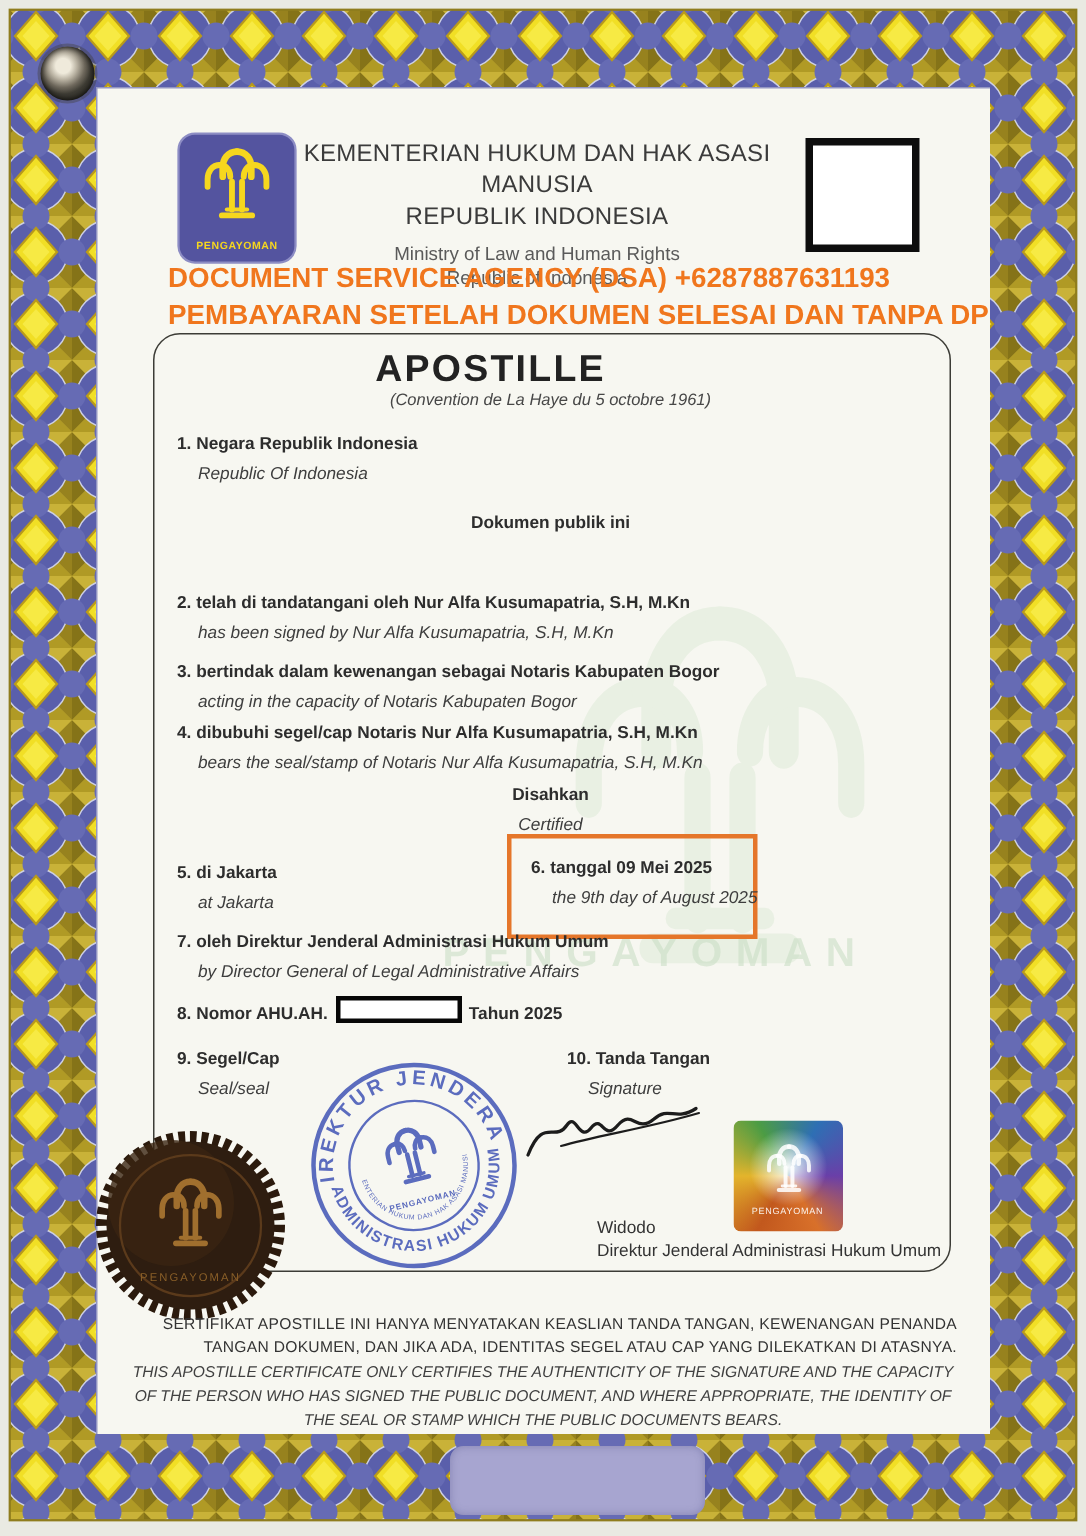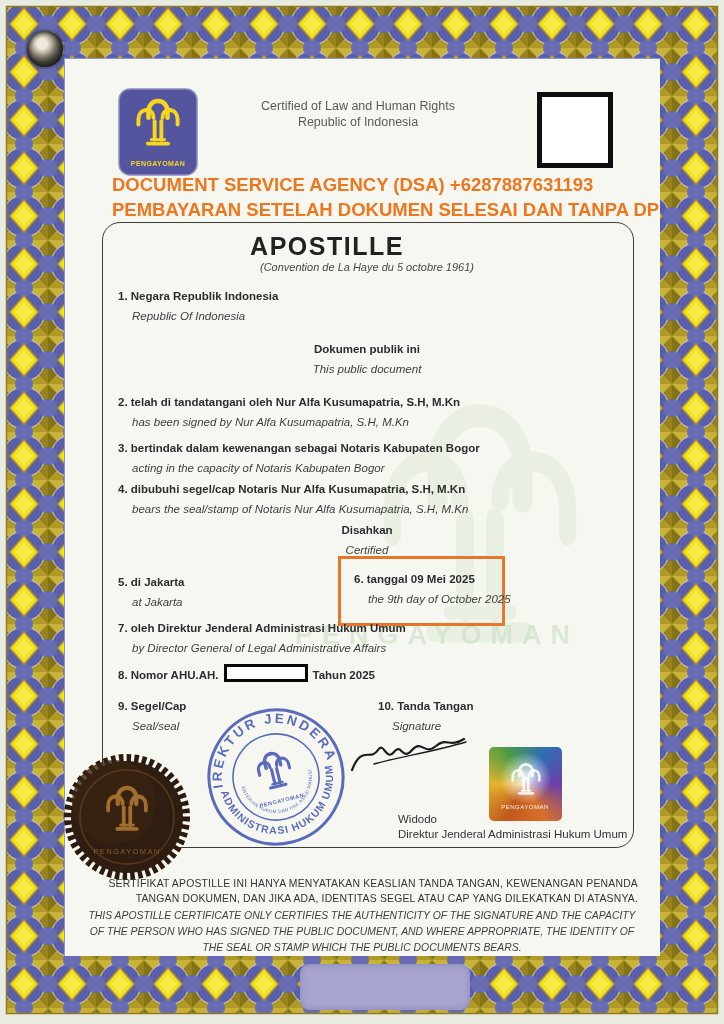--- a/index.html
+++ b/index.html
@@ -114,42 +114,43 @@
 </svg>
 <div class="abs wm-text" style="left:295px;top:620px">PENGAYOMAN</div>
 
 <svg class="abs" style="left:118px;top:88px" width="80" height="88" viewBox="0 0 80 88">
   <rect x="1" y="1" width="78" height="86" rx="11" fill="#54549f" stroke="#8d8dc4" stroke-width="1.5"></rect>
   <use href="#tree" x="12" y="5" width="56" height="62" style="color:#f6d71e"></use>
   <text x="40" y="78" text-anchor="middle" fill="#f6d71e" font-size="7" font-weight="bold" letter-spacing=".4">PENGAYOMAN</text>
 </svg>
 
 <div class="abs" style="left:196px;top:92px;width:324px">
-  <div class="ministry-en">Certified of Law and Human Rights</div>
+  <div class="ministry-id">KEMENTERIAN HUKUM DAN HAK ASASI MANUSIA</div>
+  <div class="ministry-id">REPUBLIK INDONESIA</div>
+  <div class="ministry-en">Ministry of Law and Human Rights</div>
   <div class="ministry-en" style="margin-top:0">Republic of Indonesia</div>
 </div>
 
 <div class="abs qr-box"></div>
 
 <div class="abs ad-line" style="left:112px;top:172px;color:#f0761d">DOCUMENT SERVICE AGENCY (DSA) +6287887631193</div>
 <div class="abs ad-line" style="left:112px;top:197px;color:#f0761d">PEMBAYARAN SETELAH DOKUMEN SELESAI DAN TANPA DP</div>
 
 <div class="abs cert-box"></div>
 
 <div class="abs cert-title" style="left:102px;top:232px;width:450px">APOSTILLE</div>
 <div class="abs cert-subtitle" style="left:102px;top:261px;width:530px">(Convention de La Haye du 5 octobre 1961)</div>
 
 <div class="abs" style="left:118px;top:290px">
   <div class="item-id">1. Negara Republik Indonesia</div>
   <div class="item-en">Republic Of Indonesia</div>
 </div>
 
 <div class="abs center-block" style="top:343px">
   <div class="item-id">Dokumen publik ini</div>
-  <div class="item-en">This public document</div>
 </div>
 
 <div class="abs" style="left:118px;top:396px">
   <div class="item-id">2. telah di tandatangani oleh Nur Alfa Kusumapatria, S.H, M.Kn</div>
   <div class="item-en">has been signed by Nur Alfa Kusumapatria, S.H, M.Kn</div>
 </div>
 
 <div class="abs" style="left:118px;top:442px">
   <div class="item-id">3. bertindak dalam kewenangan sebagai Notaris Kabupaten Bogor</div>
   <div class="item-en">acting in the capacity of Notaris Kabupaten Bogor</div>
@@ -166,21 +167,21 @@
 </div>
 
 <div class="abs" style="left:118px;top:576px">
   <div class="item-id">5. di Jakarta</div>
   <div class="item-en">at Jakarta</div>
 </div>
 
 <div class="abs highlight-box"></div>
 <div class="abs" style="left:354px;top:573px">
   <div class="item-id">6. tanggal 09 Mei 2025</div>
-  <div class="item-en">the 9th day of October 2025</div>
+  <div class="item-en">the 9th day of August 2025</div>
 </div>
 
 <div class="abs" style="left:118px;top:622px">
   <div class="item-id">7. oleh Direktur Jenderal Administrasi Hukum Umum</div>
   <div class="item-en">by Director General of Legal Administrative Affairs</div>
 </div>
 
 <div class="abs" style="left:118px;top:664px">
   <div class="item-id">
     <span>8. Nomor AHU.AH.</span><span class="redact" style="width:78px"></span><span>Tahun 2025</span>

